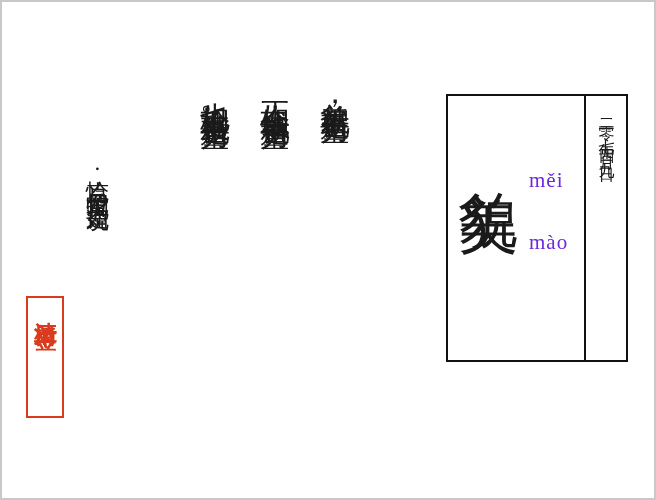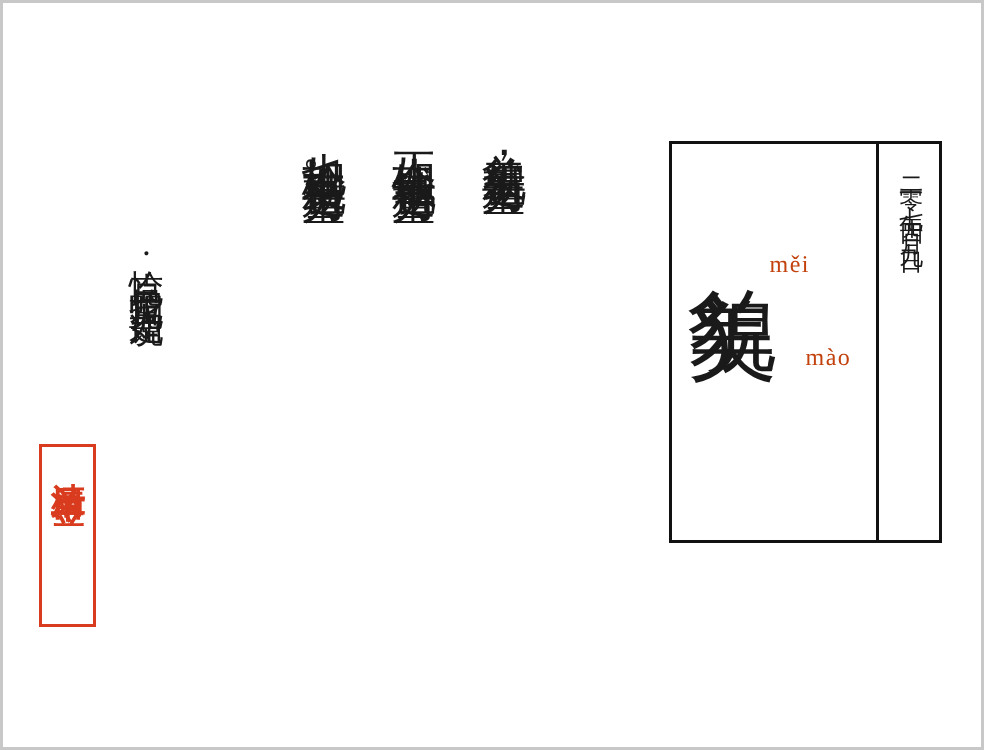--- a/index.html
+++ b/index.html
@@ -46,27 +46,27 @@
     left: 8px; top: 48px;
     height: 140px;
     writing-mode: vertical-rl;
     font-size: 60px;
     line-height: 64px;
     letter-spacing: 0;
     color: var(--ink);
   }
   .pinyin {
     position: absolute;
-    left: 65px;
-    font-size: 16px;
-    color: #c2410c;
+    left: 81px;
+    font-size: 21px;
+    color: #6d28d9;
     letter-spacing: 1px;
   }
   .pinyin-first  { top: 72px; }
-  .pinyin-second { top: 134px; margin-left: 24px; }
+  .pinyin-second { top: 134px; }
   .date-column {
     flex: 0 0 42px;
     border-left: 2px solid var(--box_border);
     display: flex;
     justify-content: center;
   }
   .date-text {
     writing-mode: vertical-rl;
     font-size: 16px;
     letter-spacing: 6px;

